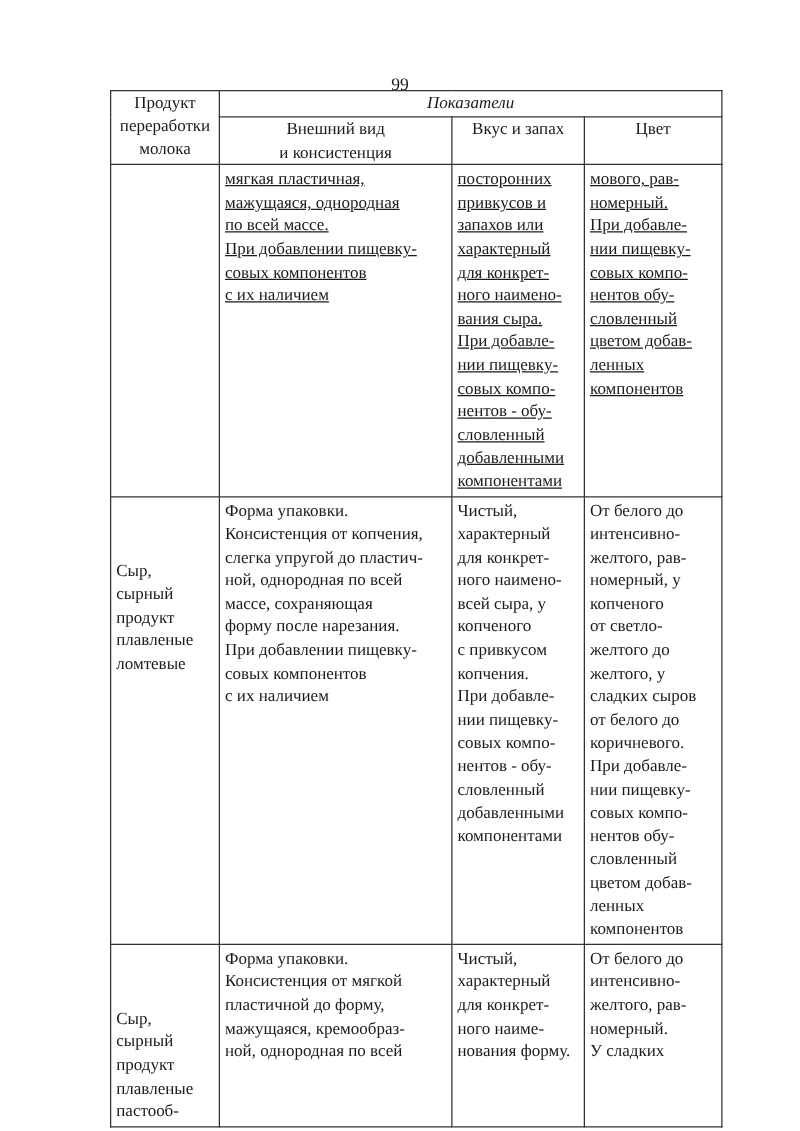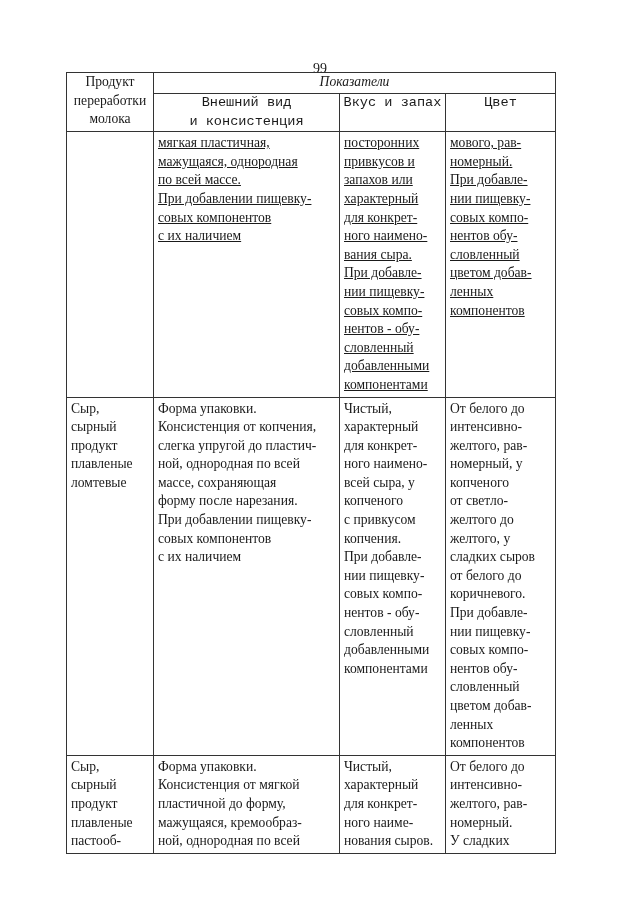--- a/index.html
+++ b/index.html
@@ -1,29 +1,29 @@
 <!DOCTYPE html>
 <html><head>
   <meta charset="utf-8">
   <style>
     html, body { margin: 0; padding: 0; background: #ffffff; }
     body { width: 640px; height: 905px; position: relative; overflow: hidden;
            font-family: "Liberation Serif", "DejaVu Serif", serif; color: #1a1a1a; }
     .page-number { position: absolute; left: 0; width: 640px; top: 34px; text-align: center;
                    font-size: 14px; margin-top: 27px; }
-    table.doc { position: absolute; left: 66px; top: 72px; border-collapse: collapse;
+    table.doc { position: absolute; left: 88px; top: 72px; border-collapse: collapse;
                 width: 489px; table-layout: fixed; }
     table.doc td, table.doc th { border: 1px solid #333; vertical-align: top;
                 font-size: 13.6px; line-height: 18.6px; font-weight: normal; padding: 0; }
     col.c1 { width: 87px; } col.c2 { width: 186px; } col.c3 { width: 106px; } col.c4 { width: 110px; }
     th.h-product { text-align: center; vertical-align: top; padding-top: 3px; height: 57px; }
     th.h-indicators { text-align: center; height: 20px; padding-top: 1px; font-style: italic; }
-    th.h-sub { text-align: center; vertical-align: middle; height: 34px; font-family: Liberation Mono, monospace; }
+    th.h-sub { text-align: center; vertical-align: middle; height: 34px; }
     td .cell { padding: 2px 4px 2px 4px; }
-    td.c-prod .cell { padding-left: 4px; }
+    td.c-prod .cell { padding-left: 4px; margin-top: 48px; }
     .line { display: block; white-space: nowrap; }
     tr.r1 td { height: 238px; text-decoration: underline; }
     tr.r2 td { height: 331px; }
     tr.r3 td { height: 88px; }
   </style>
 </head>
 <body>
 
 <div class="page-number">99</div>
 
@@ -184,21 +184,21 @@
             <span class="line">мажущаяся, кремообраз-</span>
             <span class="line">ной, однородная по всей</span>
           </div>
         </td>
         <td class="c-taste">
           <div class="cell">
             <span class="line">Чистый,</span>
             <span class="line">характерный</span>
             <span class="line">для конкрет-</span>
             <span class="line">ного наиме-</span>
-            <span class="line">нования сыров.</span>
+            <span class="line">нования форму.</span>
           </div>
         </td>
         <td class="c-color">
           <div class="cell">
             <span class="line"> От белого до</span>
             <span class="line">интенсивно-</span>
             <span class="line">желтого, рав-</span>
             <span class="line">номерный.</span>
             <span class="line"> У сладких</span>
           </div>

